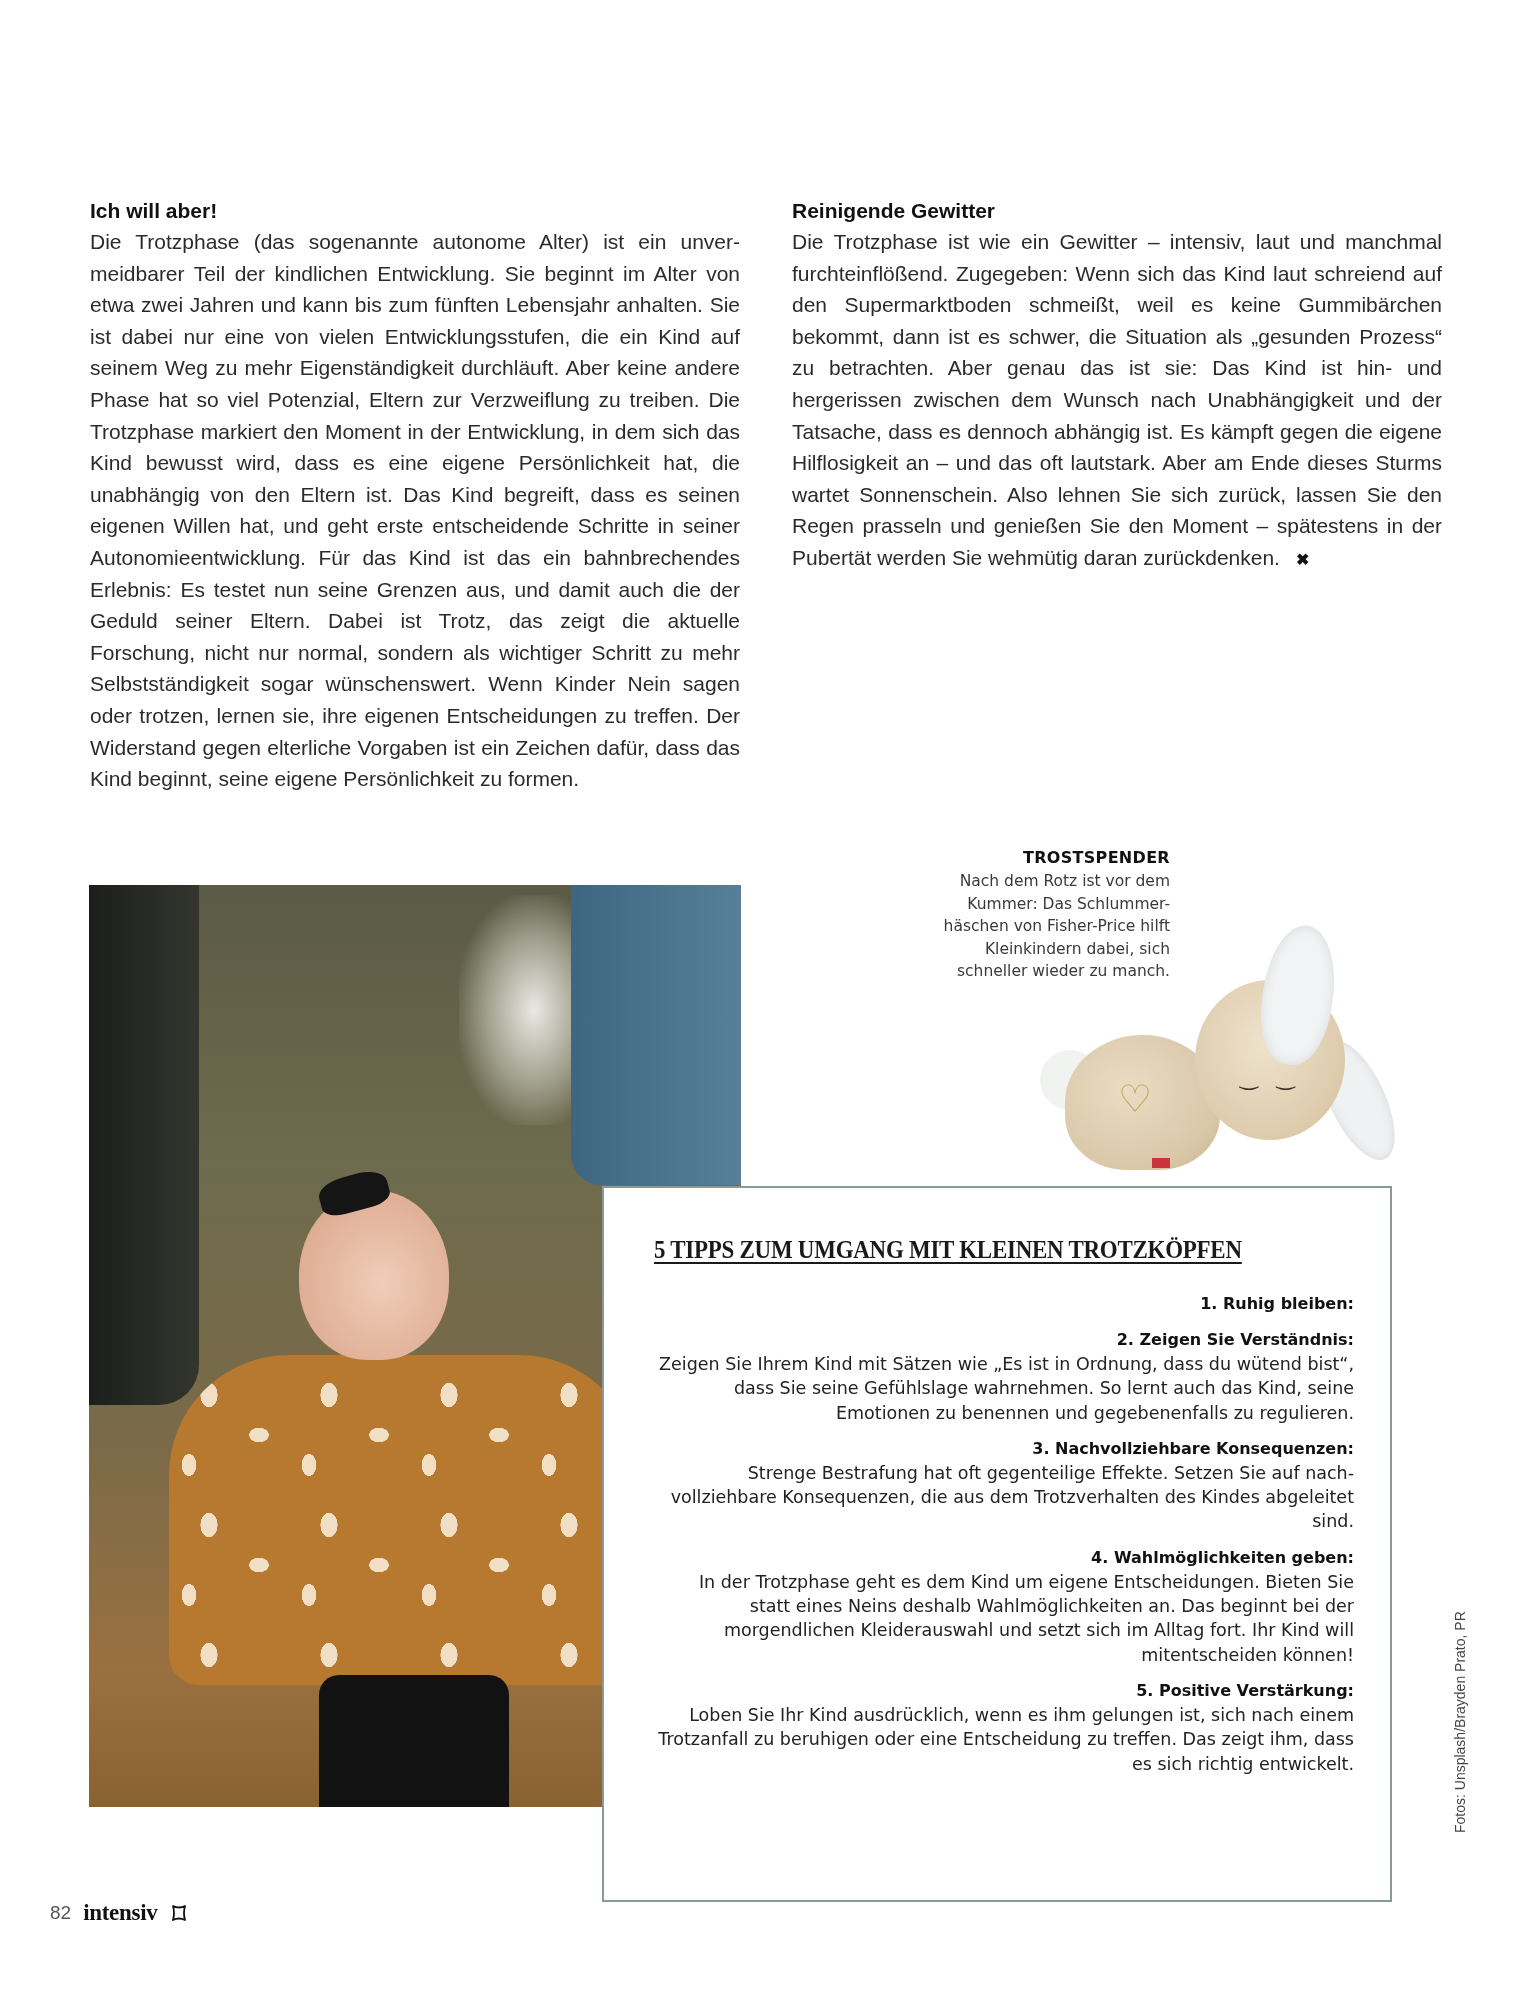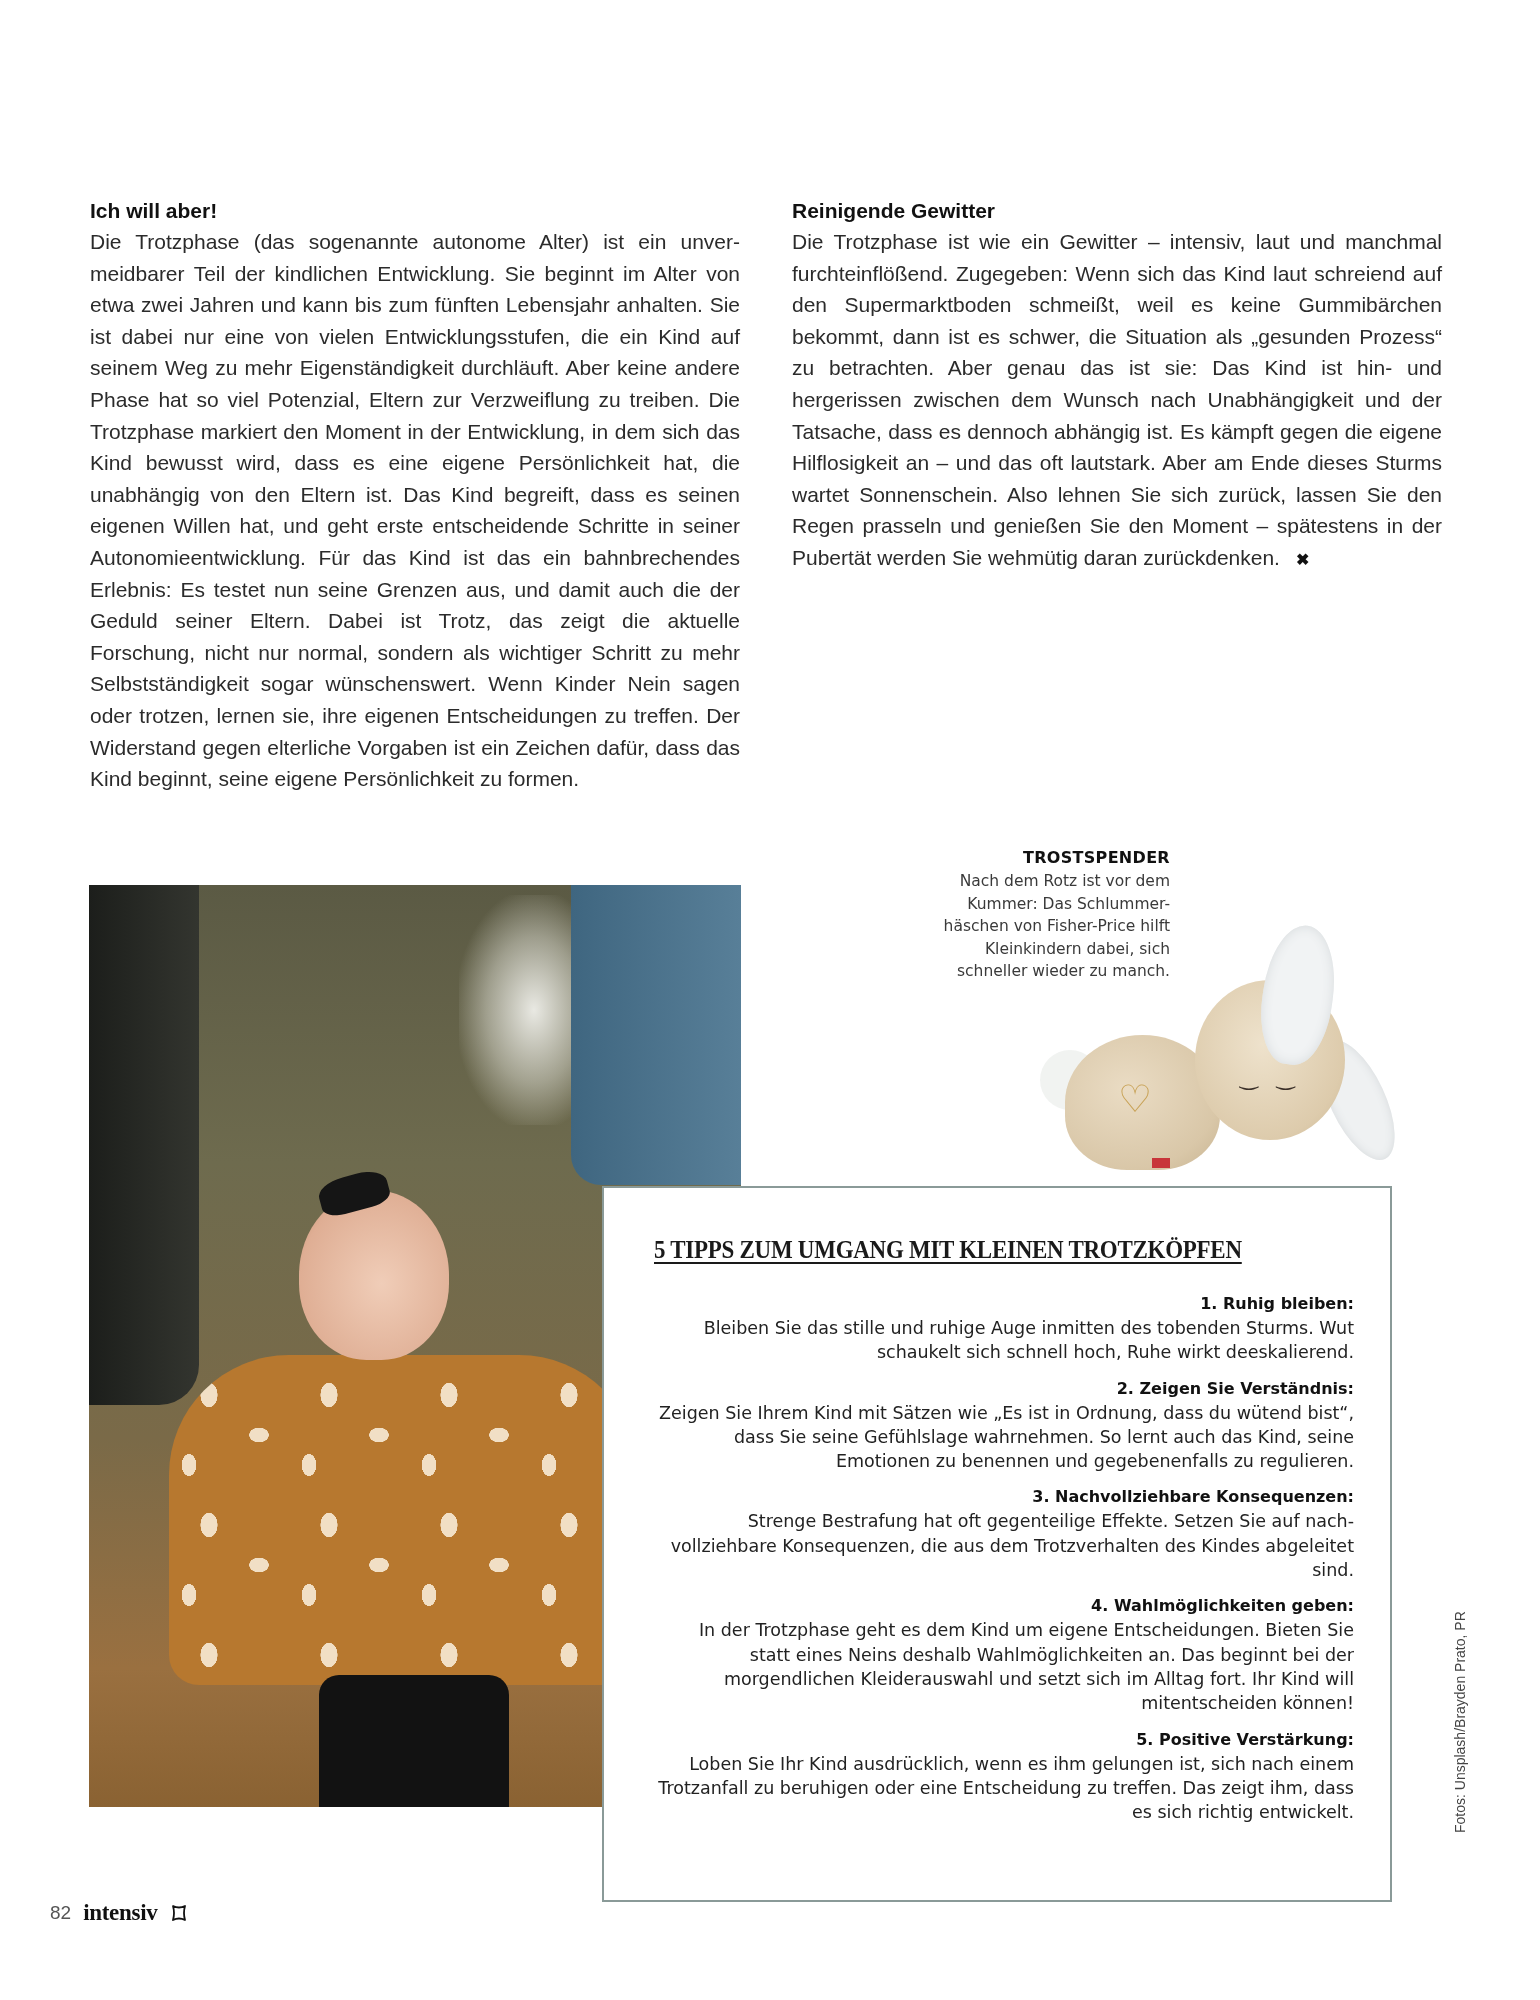--- a/index.html
+++ b/index.html
@@ -92,21 +92,20 @@
       <div class="bunny-face">‿ ‿</div>
       <div class="bunny-tag"></div>
     </div>
   </div>
 
   <aside class="tips">
     <h3>5 TIPPS ZUM UMGANG MIT KLEINEN TROTZKÖPFEN</h3>
     <div class="list">
       <div class="tip">
         <div class="tip-title">1. Ruhig bleiben:</div>
-        <div class="tip-body">Bleiben Sie das stille und ruhige Auge inmitten des tobenden Sturms. Wut schaukelt sich schnell hoch, Ruhe wirkt deeskalierend.</div>
       </div>
       <div class="tip">
         <div class="tip-title">2. Zeigen Sie Verständnis:</div>
         <div class="tip-body">Zeigen Sie Ihrem Kind mit Sätzen wie „Es ist in Ordnung, dass du wü­tend bist“, dass Sie seine Gefühlslage wahrnehmen. So lernt auch das Kind, seine Emotionen zu benennen und gegebenenfalls zu regulieren.</div>
       </div>
       <div class="tip">
         <div class="tip-title">3. Nachvollziehbare Konsequenzen:</div>
         <div class="tip-body">Strenge Bestrafung hat oft gegenteilige Effekte. Setzen Sie auf nach­vollziehbare Konsequenzen, die aus dem Trotzverhalten des Kindes abgeleitet sind.</div>
       </div>
       <div class="tip">

